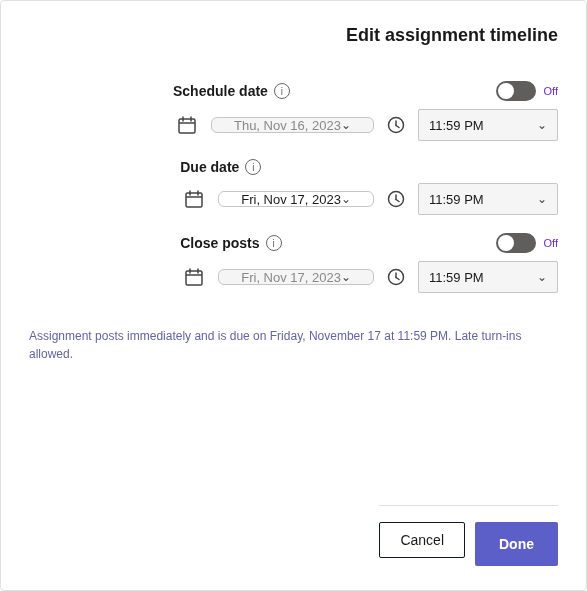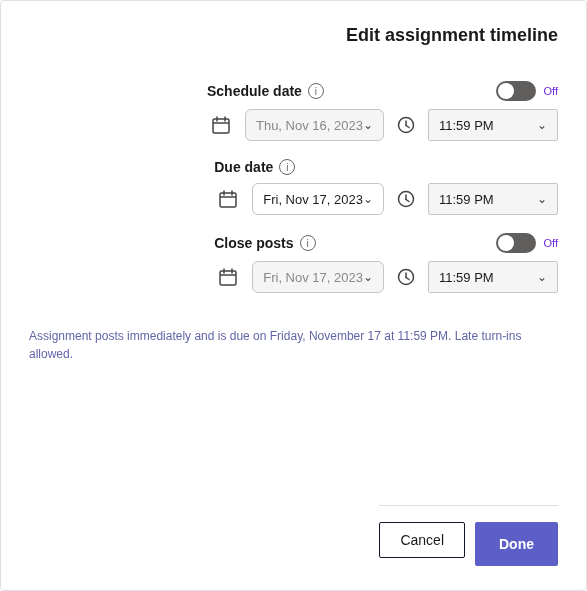--- a/index.html
+++ b/index.html
@@ -103,28 +103,28 @@
       display: flex;
       align-items: center;
       justify-content: center;
       color: #444;
       font-size: 18px;
       cursor: pointer;
       flex-shrink: 0;
     }
     .date-select {
       flex: 1;
-      height: 32px;
+      height: 16px;
       border: 1px solid #c8c6c4;
       border-radius: 6px;
       background: #f5f5f5;
       display: flex;
       align-items: center;
       justify-content: space-between;
-      padding: 0 10px;
+      padding: 0 22px;
       cursor: pointer;
       color: #888;
     }
     .date-select.active {
       color: #1a1a1a;
       background: #fff;
     }
     .date-select-text {
       font-size: 13px;
     }
@@ -136,21 +136,21 @@
       width: 24px;
       height: 24px;
       display: flex;
       align-items: center;
       justify-content: center;
       color: #444;
       font-size: 16px;
       flex-shrink: 0;
     }
     .time-select {
-      width: 130px;
+      width: 140px;
       height: 32px;
       border: 1px solid #c8c6c4;
       border-radius: 2px;
       background: #f5f5f5;
       display: flex;
       align-items: center;
       justify-content: space-between;
       padding: 0 10px;
       cursor: pointer;
     }

